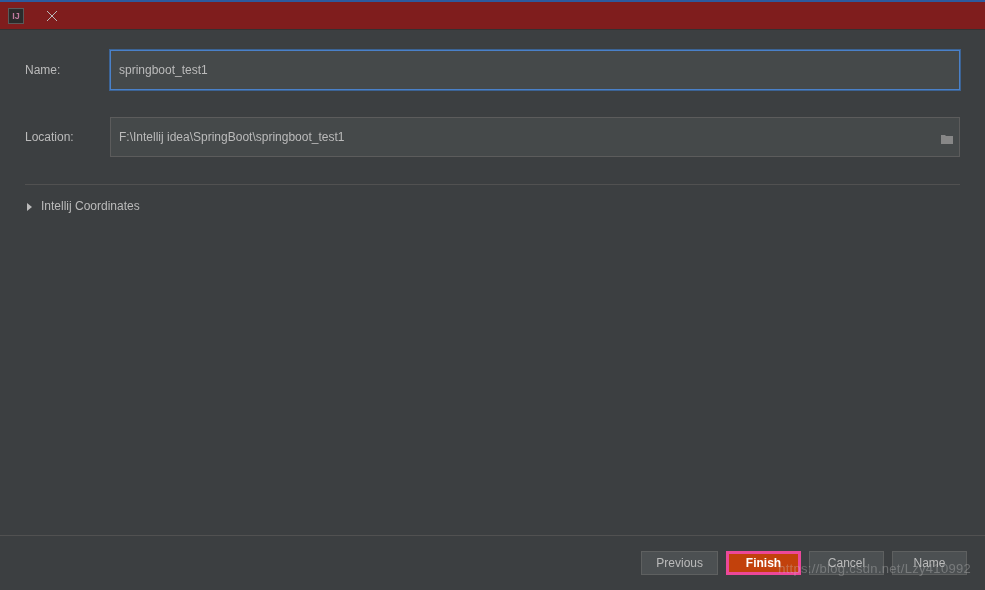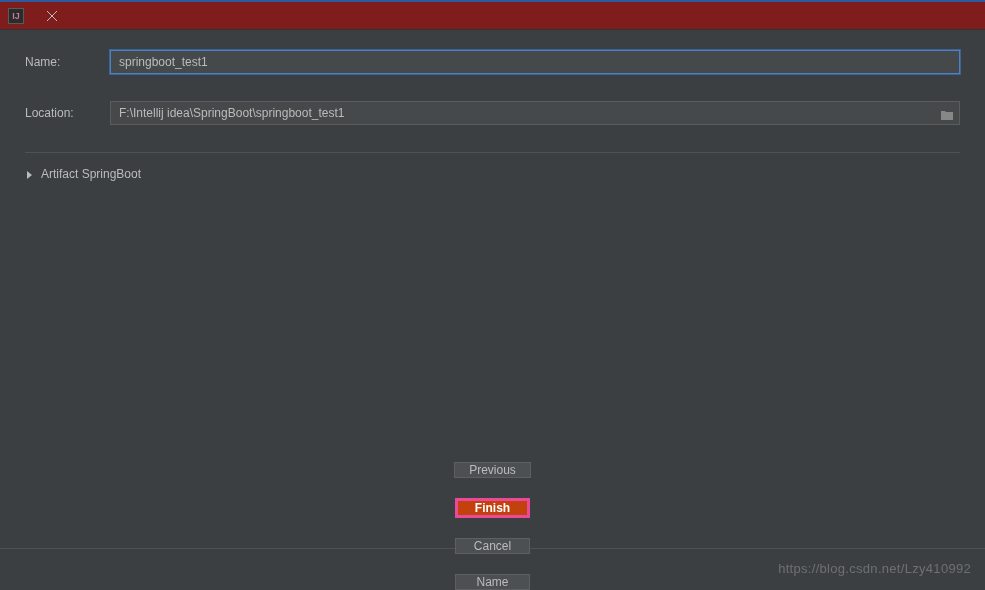--- a/index.html
+++ b/index.html
@@ -67,21 +67,21 @@
       width: 85px;
       color: #bbbbbb;
       font-size: 12px;
     }
     .form-input-wrap {
       flex: 1;
       position: relative;
     }
     .text-input {
       width: 100%;
-      height: 24px;
+      height: 40px;
       background: #45494a;
       border: 1px solid #5c5c5c;
       color: #bbbbbb;
       font-size: 12px;
       padding: 0 8px;
       outline: none;
     }
     .text-input.focused {
       border: 1px solid #4a81c9;
       box-shadow: 0 0 0 1px #3c6394;
@@ -120,28 +120,27 @@
       margin-right: 6px;
     }
     .expandable .arrow svg {
       fill: #bbbbbb;
     }
     .footer {
       position: absolute;
       bottom: 0;
       left: 0;
       right: 0;
-      height: 42px;
+      height: 55px;
       border-top: 1px solid #515151;
       display: flex;
       align-items: center;
       justify-content: flex-end;
       padding: 0 18px;
-      gap: 20px;
-      flex-direction: column;
+      gap: 8px;
     }
     .btn {
       height: 24px;
       min-width: 75px;
       padding: 0 14px;
       background: #4c5052;
       border: 1px solid #5e6060;
       color: #bbbbbb;
       font-size: 12px;
       cursor: pointer;
@@ -199,21 +198,21 @@
   </div>
 
   <div class="separator"></div>
 
   <div class="expandable">
     <span class="arrow">
       <svg viewBox="0 0 10 10">
           <path d="M2 1 L7 5 L2 9 Z"></path>
         </svg>
     </span>
-    <span>Artifact SpringBoot</span>
+    <span>Intellij Coordinates</span>
   </div>
 </div>
 
 <div class="footer">
   <button class="btn">Previous</button>
   <button class="btn primary">Finish</button>
   <button class="btn">Cancel</button>
   <button class="btn">Name</button>
 </div>
 

